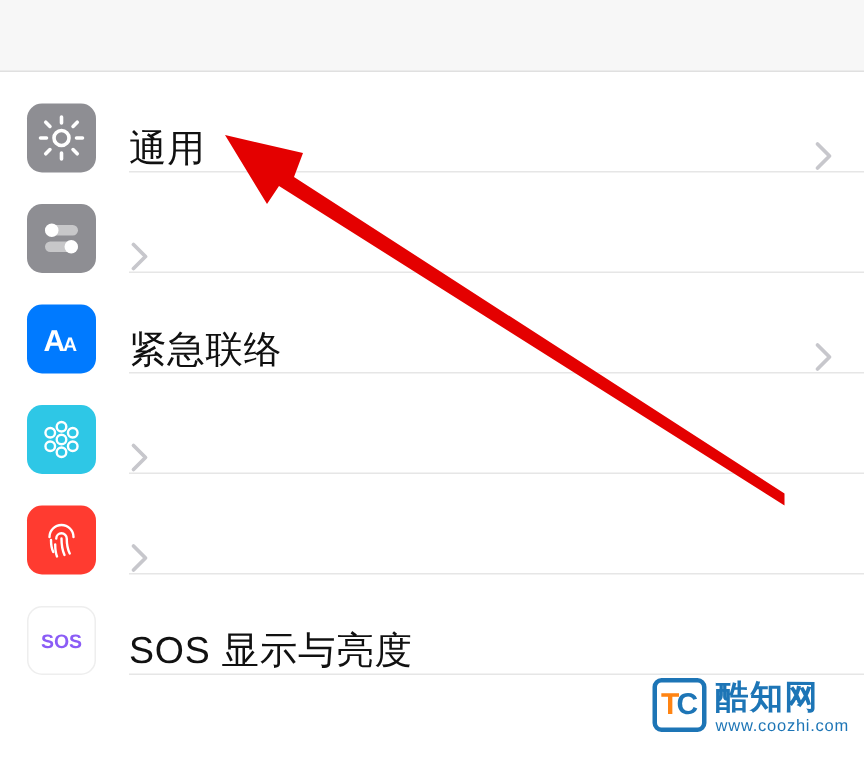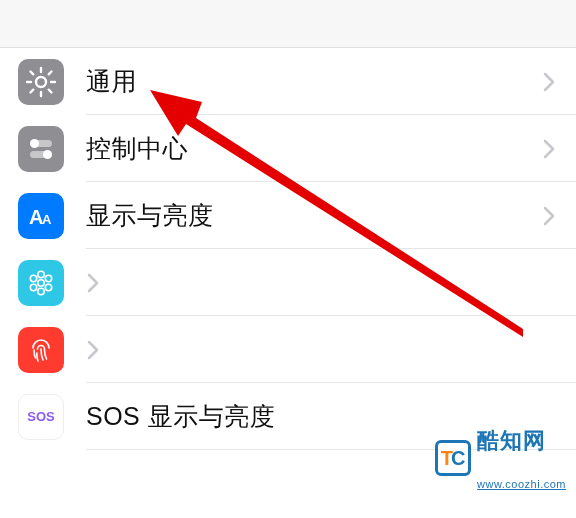--- a/index.html
+++ b/index.html
@@ -2,21 +2,21 @@
 <html><head>
 <meta charset="utf-8">
 <style>
   * { margin: 0; padding: 0; box-sizing: border-box; }
   html, body { width: 576px; height: 518px; font-family: -apple-system, "Helvetica Neue", Arial, sans-serif; background: #fff; overflow: hidden; }
   .page { position: relative; width: 576px; height: 518px; }
   .header-bar { height: 48px; background: #f7f7f7; border-bottom: 1px solid #e0e0e0; }
   .list { }
   .row {
     display: flex;
-    align-items: center;
+    align-items: flex-end;
     height: 67px;
     padding-left: 18px;
     padding-right: 20px;
     cursor: pointer;
     position: relative;
   }
   .row::after {
     content: "";
     position: absolute;
     left: 86px;
@@ -70,23 +70,23 @@
   .wm-logo {
     width: 36px; height: 36px;
     border: 3px solid #0a6ab0;
     border-radius: 6px;
     display:flex; align-items:center; justify-content:center;
     background:#fff;
     font-family: Arial, sans-serif;
   }
   .wm-logo .t1 { color:#ff7a00; font-weight:700; font-size:20px; line-height:1; }
   .wm-logo .t2 { color:#0a6ab0; font-weight:700; font-size:20px; line-height:1; margin-left:-2px; }
-  .wm-text { display:flex; flex-direction:column; align-items:flex-start;gap:24px; }
+  .wm-text { display:flex; flex-direction:column; align-items:flex-start; }
   .wm-main { font-size:22px; color:#0a6ab0; font-weight:600; letter-spacing:1px; }
-  .wm-sub  { font-size:11px; color:#0a6ab0; letter-spacing:0.5px; margin-top:-2px;text-decoration:underline; }
+  .wm-sub  { font-size:11px; color:#0a6ab0; letter-spacing:0.5px; margin-top:-2px; }
 </style>
 </head>
 <body>
 
 <div class="page">
   <div class="header-bar"></div>
 
   <div class="list">
 
     <div class="row">
@@ -110,36 +110,35 @@
       <div class="icon-wrap ic-gray">
         <svg width="30" height="30" viewBox="0 0 30 30">
             <g fill="#fff">
               <rect x="4" y="6" width="22" height="7" rx="3.5" opacity="0.5"></rect>
               <circle cx="8.5" cy="9.5" r="4.5"></circle>
               <rect x="4" y="17" width="22" height="7" rx="3.5" opacity="0.5"></rect>
               <circle cx="21.5" cy="20.5" r="4.5"></circle>
             </g>
           </svg>
       </div>
-      <span class="row-label">控制中心</span>
       <span class="chevron">
         <svg width="12" height="20" viewBox="0 0 12 20">
             <path d="M2 2l8 8-8 8" fill="none" stroke="#c7c7cc" stroke-width="2.5" stroke-linecap="round" stroke-linejoin="round"></path>
           </svg>
       </span>
     </div>
 
     <div class="row">
       <div class="icon-wrap ic-blue">
         <svg width="32" height="32" viewBox="0 0 32 32">
             <text x="4" y="24" font-size="20" font-weight="700" fill="#fff" font-family="Arial">A</text>
             <text x="17" y="24" font-size="13" font-weight="700" fill="#fff" font-family="Arial">A</text>
           </svg>
       </div>
-      <span class="row-label">显示与亮度</span>
+      <span class="row-label">紧急联络</span>
       <span class="chevron">
         <svg width="12" height="20" viewBox="0 0 12 20">
             <path d="M2 2l8 8-8 8" fill="none" stroke="#c7c7cc" stroke-width="2.5" stroke-linecap="round" stroke-linejoin="round"></path>
           </svg>
       </span>
     </div>
 
     <div class="row">
       <div class="icon-wrap ic-cyan">
         <svg width="32" height="32" viewBox="0 0 32 32">

